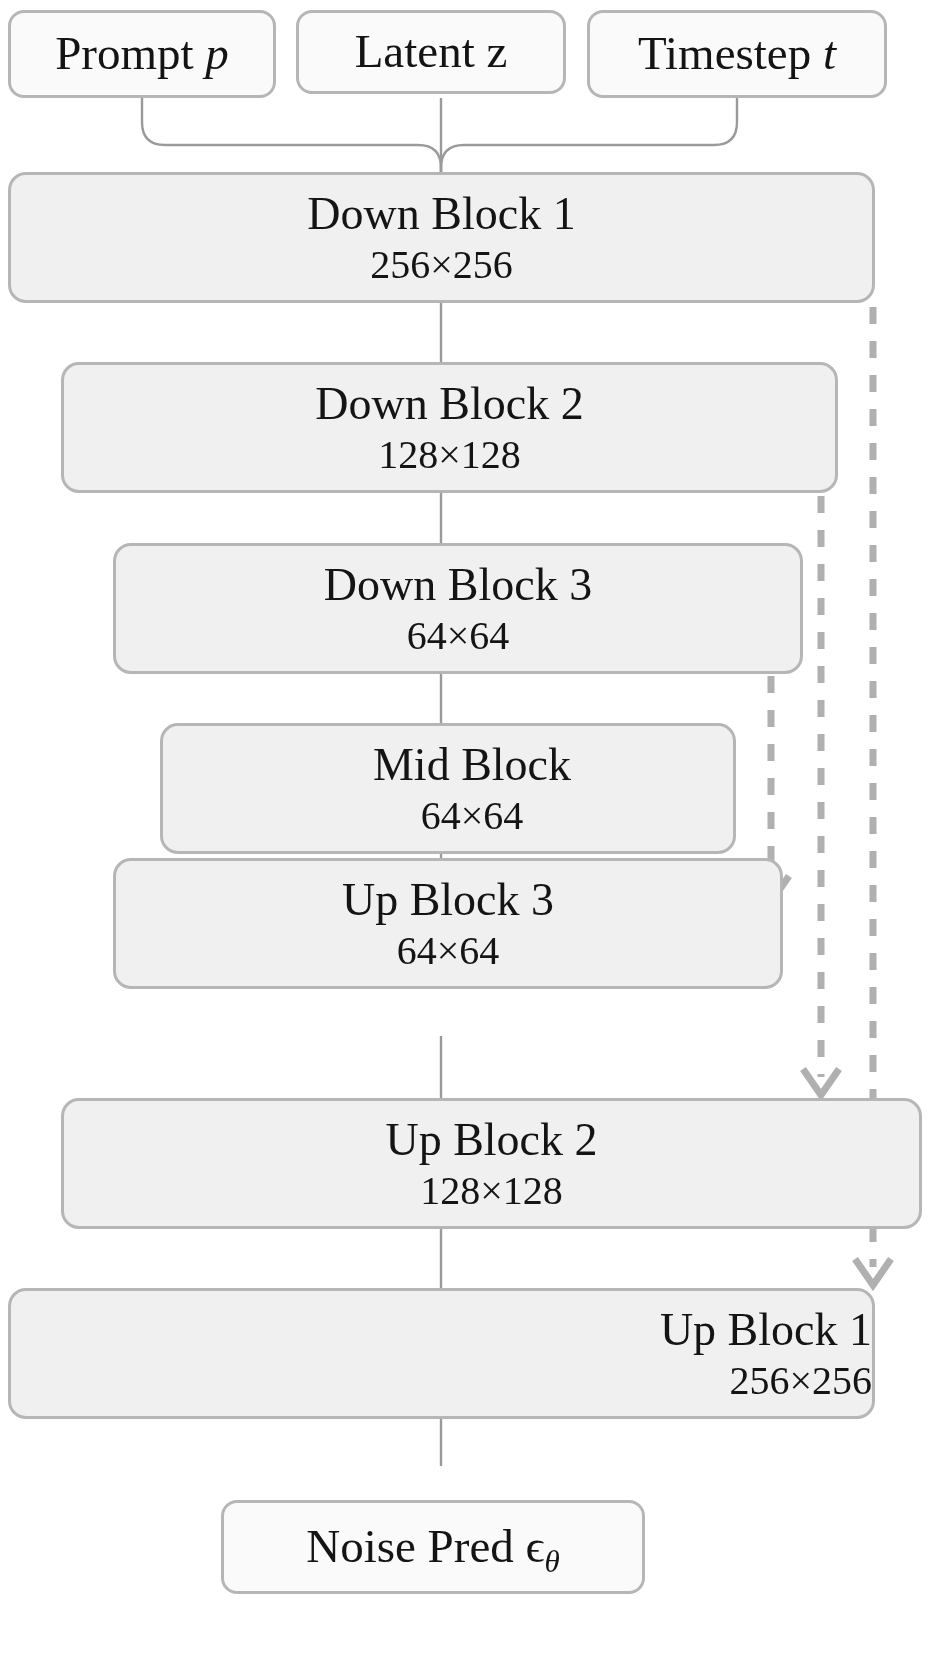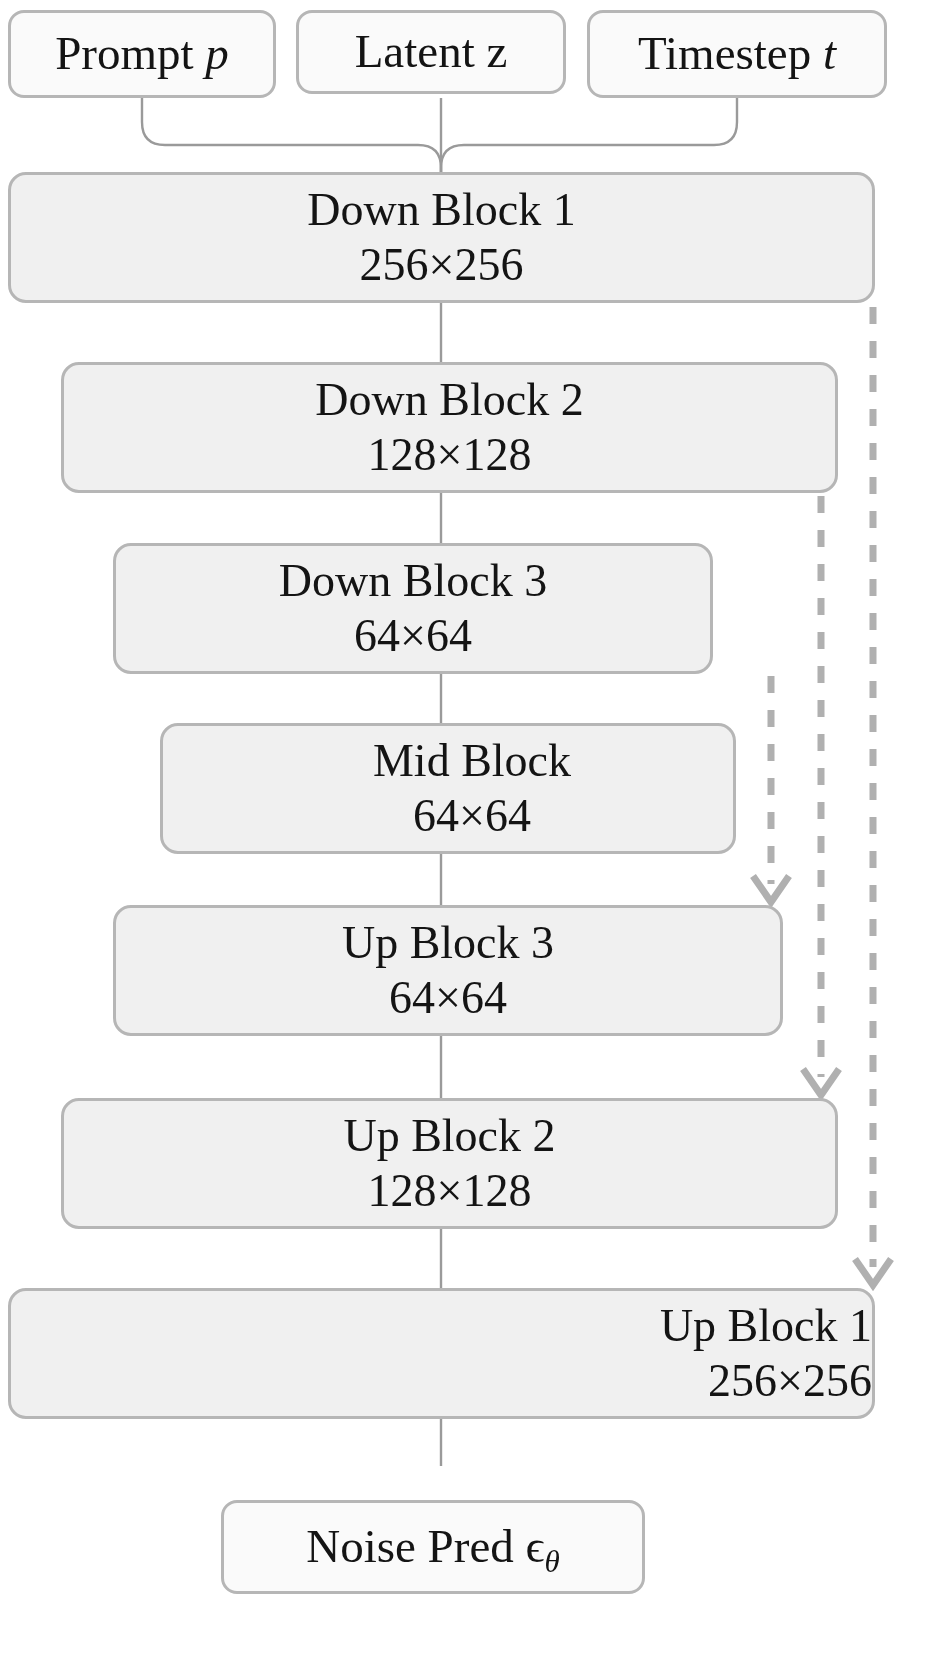--- a/index.html
+++ b/index.html
@@ -42,21 +42,21 @@
   .node.io {
     background: #fafafa;
     border-radius: 16px;
   }
   .node .l1 {
     font-size: 46px;
     line-height: 1.18;
     white-space: nowrap;
   }
   .node .l2 {
-    font-size: 46px;
+    font-size: 40px;
     line-height: 1.18;
     white-space: nowrap;
   }
   .node.io .l1 {
     font-size: 47px;
   }
   .var {
     font-style: italic;
   }
   .var-up {
@@ -113,36 +113,36 @@
   <div class="node" style="left:8px; top:172px; width:867px; height:131px;">
     <div class="l1">Down Block 1</div>
     <div class="l2">256×256</div>
   </div>
 
   <div class="node" style="left:61px; top:362px; width:777px; height:131px;">
     <div class="l1">Down Block 2</div>
     <div class="l2">128×128</div>
   </div>
 
-  <div class="node" style="left:113px; top:543px; width:600px; height:131px;">
+  <div class="node" style="left:113px; top:543px; width:690px; height:131px;">
     <div class="l1">Down Block 3</div>
     <div class="l2">64×64</div>
   </div>
 
   <div class="node" style="left:160px; top:723px; width:576px; height:131px;padding-left:48px;">
     <div class="l1">Mid Block</div>
     <div class="l2">64×64</div>
   </div>
 
-  <div class="node" style="left:113px; top:905px; width:670px; height:131px;">
+  <div class="node" style="left:113px; top:858px; width:670px; height:131px;">
     <div class="l1">Up Block 3</div>
     <div class="l2">64×64</div>
   </div>
 
-  <div class="node" style="left:61px; top:1098px; width:777px; height:131px;">
+  <div class="node" style="left:61px; top:1098px; width:861px; height:131px;">
     <div class="l1">Up Block 2</div>
     <div class="l2">128×128</div>
   </div>
 
   <div class="node" style="left:8px; top:1288px; width:867px; height:131px;align-items:flex-end;">
     <div class="l1">Up Block 1</div>
     <div class="l2">256×256</div>
   </div>
 
   <div class="node io" style="left:221px; top:1466px; width:424px; height:94px;margin-top:34px;">

